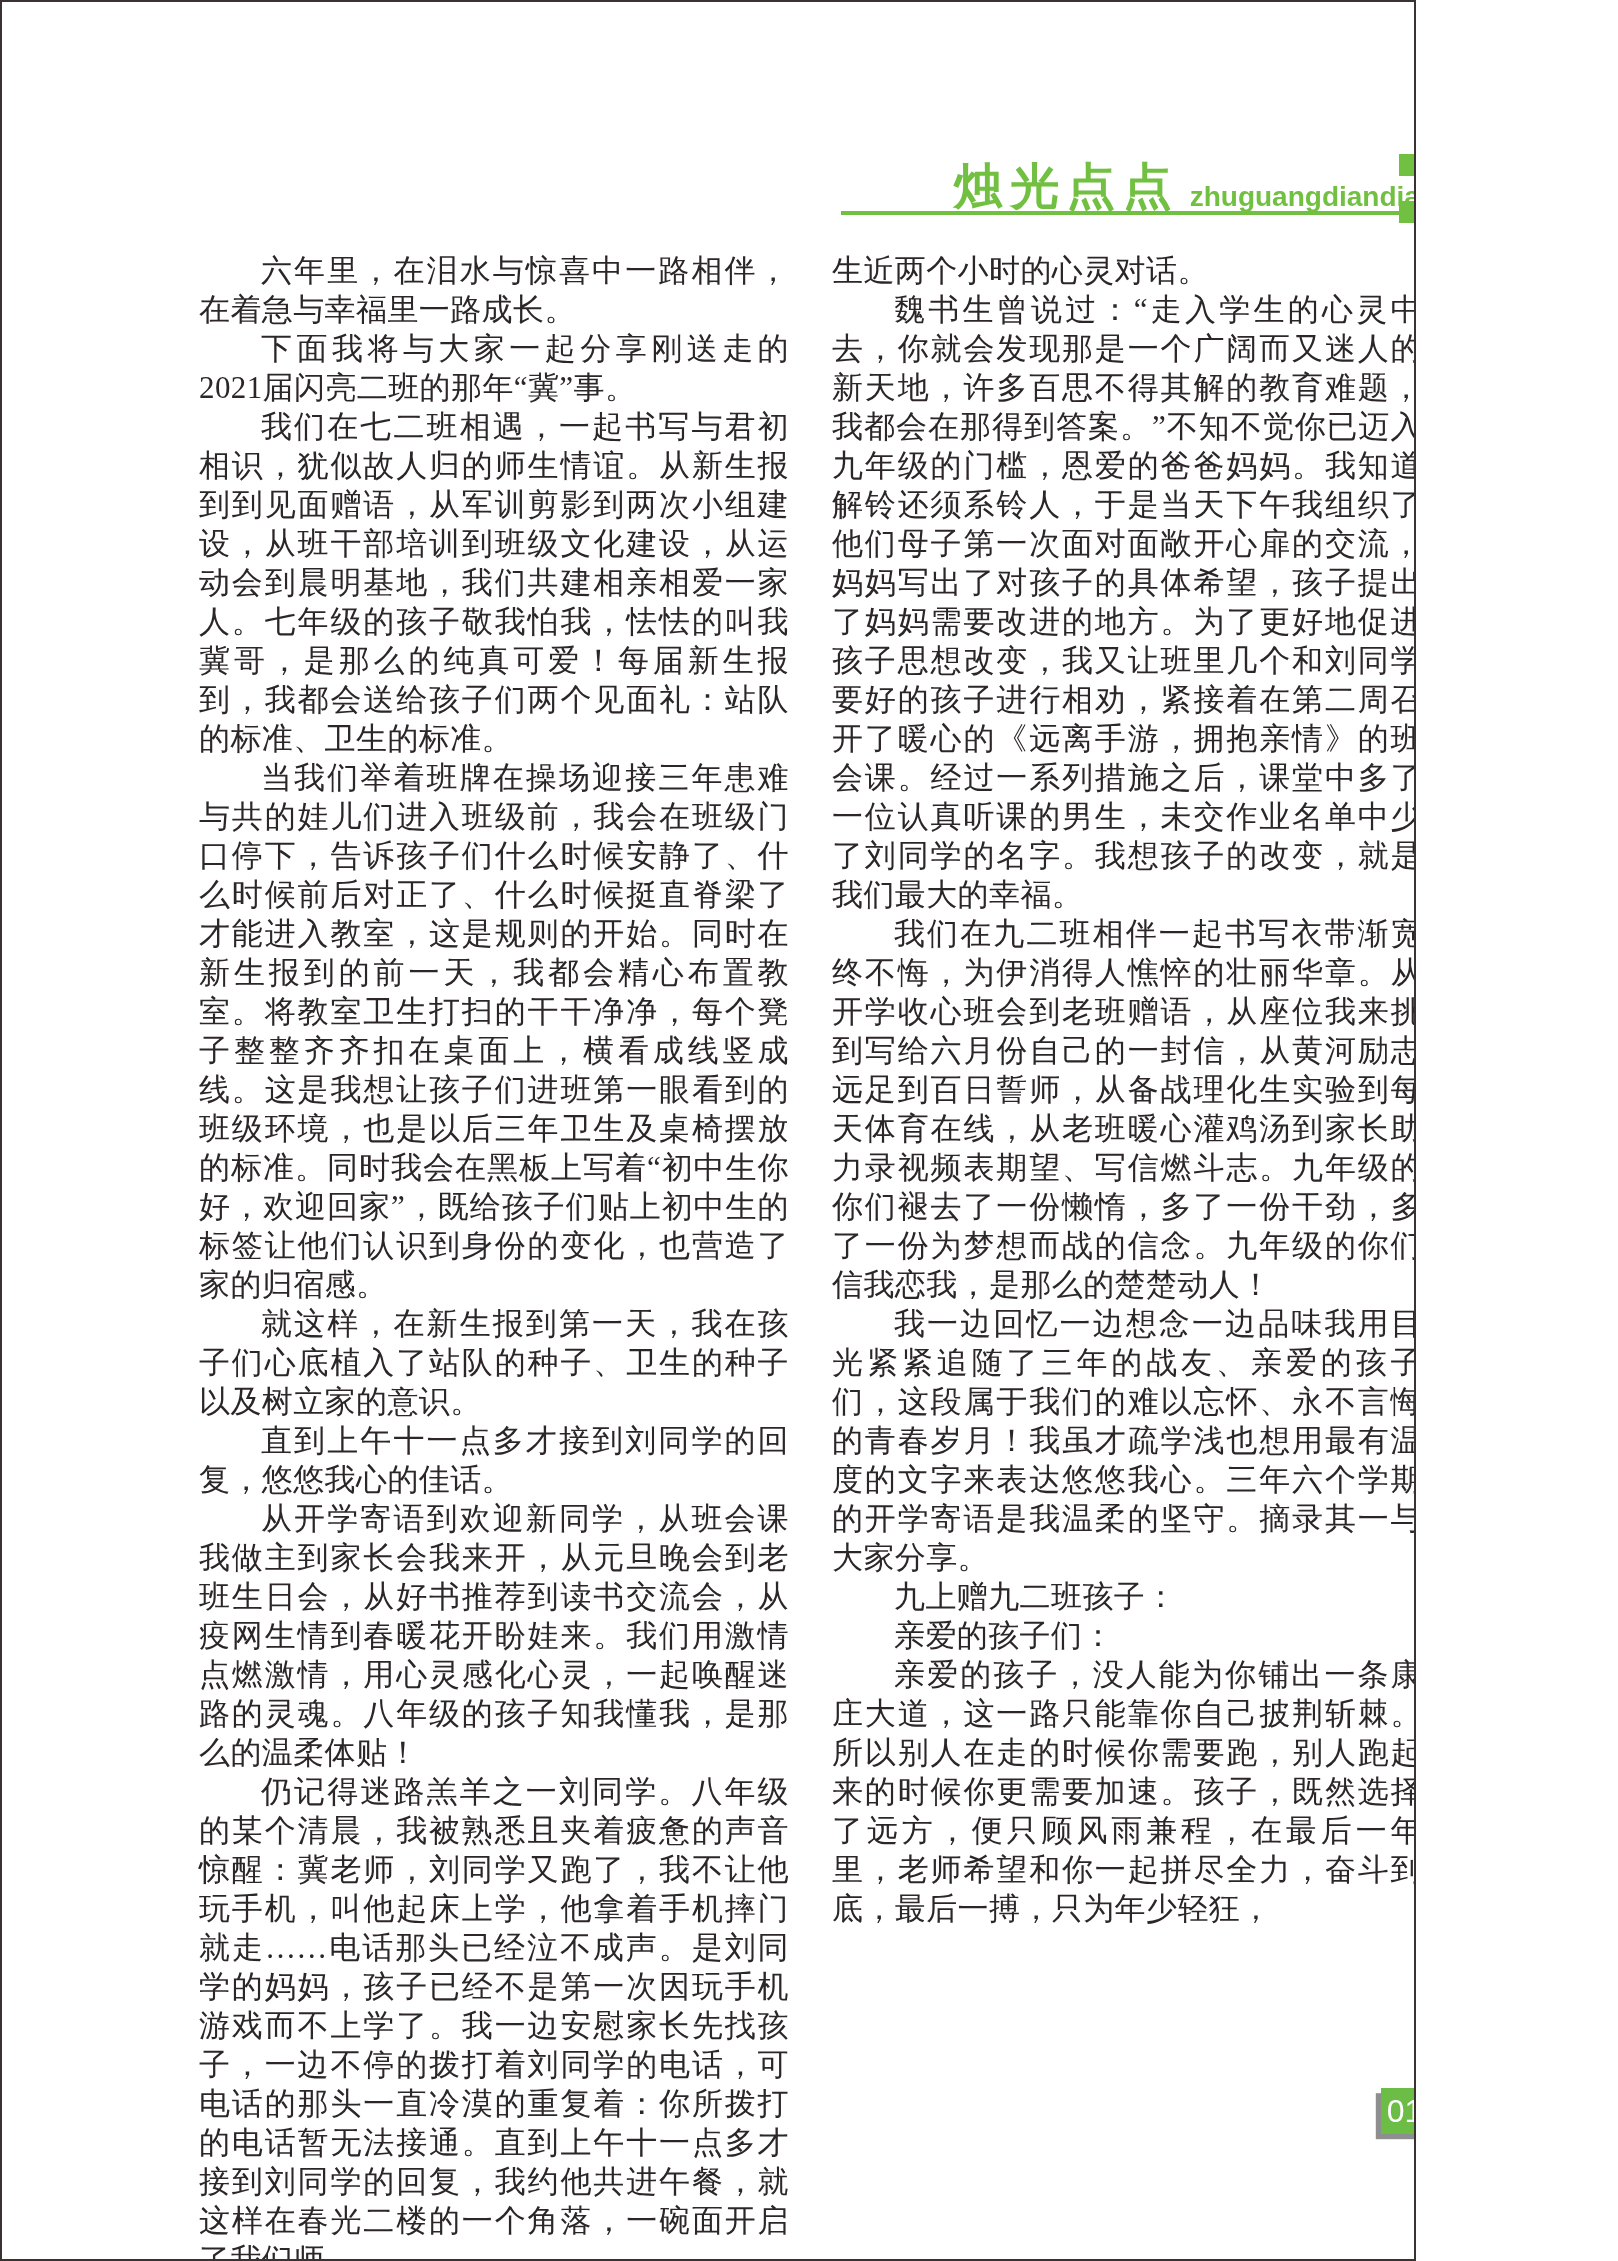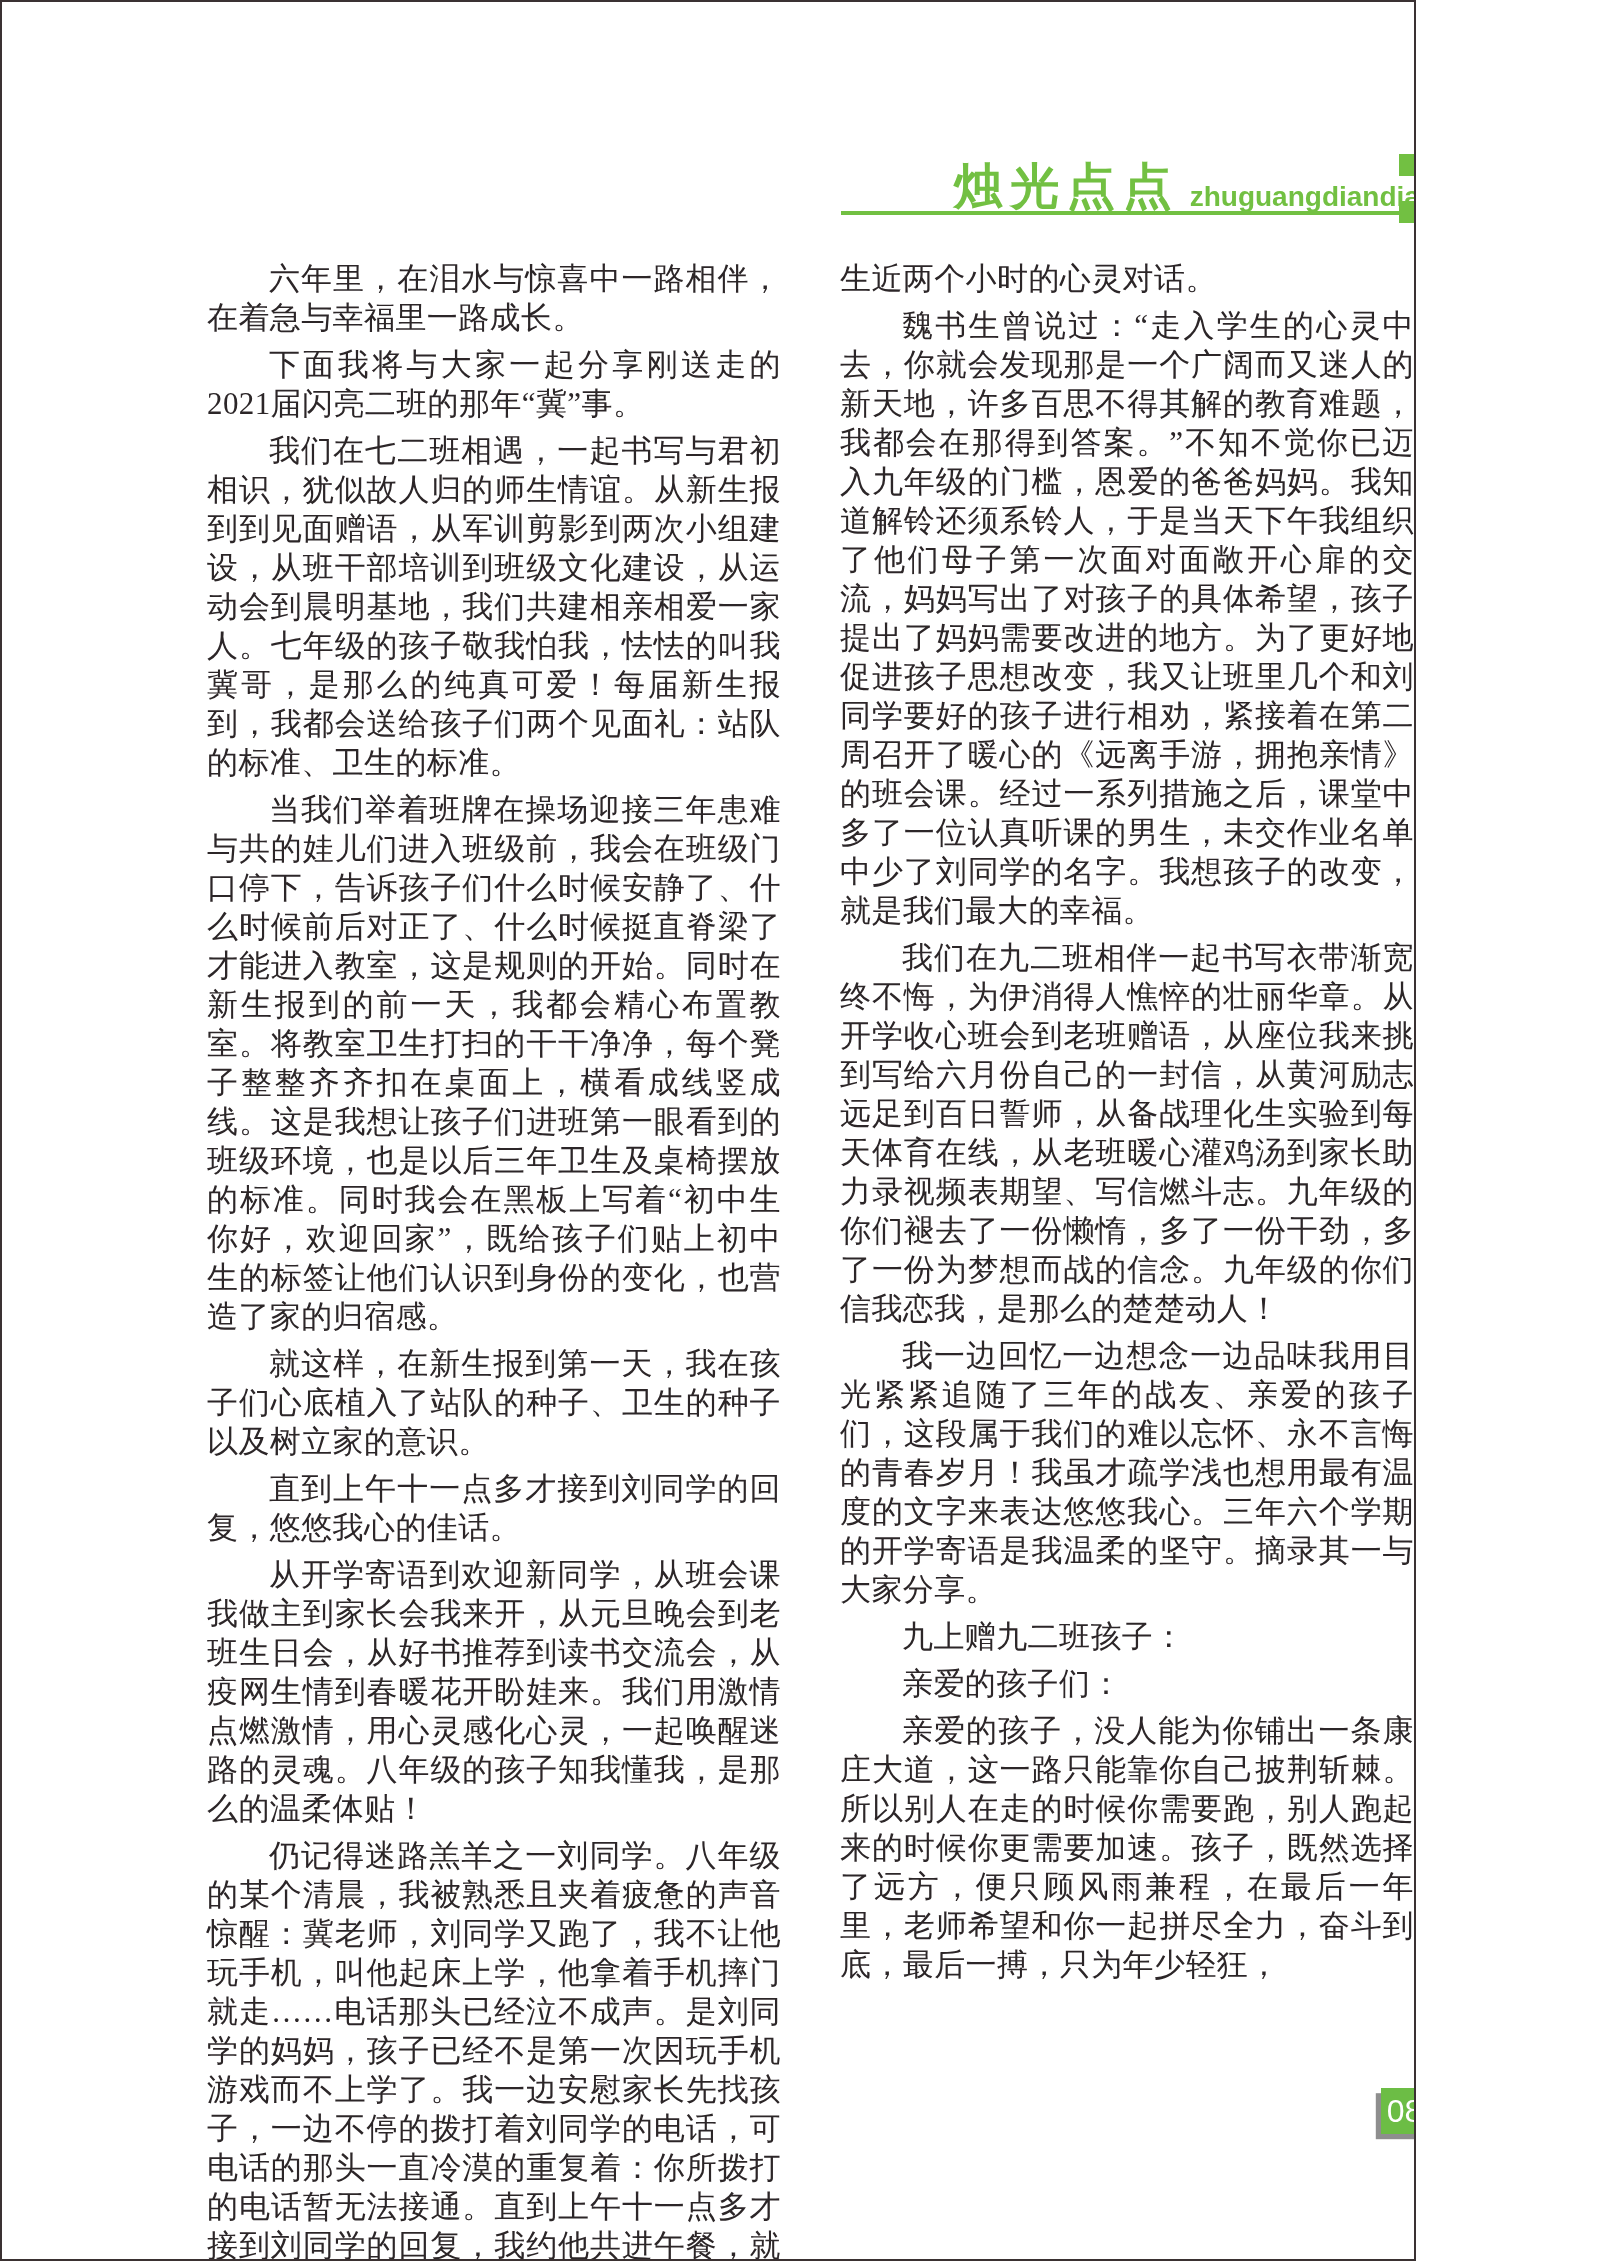--- a/index.html
+++ b/index.html
@@ -81,21 +81,21 @@
     top:249px;
     width:590px;
     font-size:31px;
     line-height:39px;
     text-align:justify;
     letter-spacing:0.4px;
   }
   .column-left{left:197px;}
   .column-right{left:830px;}
   .para{
-    margin:8px;
+    margin:0;
     text-indent:2em;
   }
   .para.no-indent{text-indent:0;}
 
   
   .page-number{
     position:absolute;
     left:1379px;
     top:2086px;
     width:47px;
@@ -143,16 +143,16 @@
         <p class="para no-indent">生近两个小时的心灵对话。</p>
         <p class="para">魏书生曾说过：“走入学生的心灵中去，你就会发现那是一个广阔而又迷人的新天地，许多百思不得其解的教育难题，我都会在那得到答案。”不知不觉你已迈入九年级的门槛，恩爱的爸爸妈妈。我知道解铃还须系铃人，于是当天下午我组织了他们母子第一次面对面敞开心扉的交流，妈妈写出了对孩子的具体希望，孩子提出了妈妈需要改进的地方。为了更好地促进孩子思想改变，我又让班里几个和刘同学要好的孩子进行相劝，紧接着在第二周召开了暖心的《远离手游，拥抱亲情》的班会课。经过一系列措施之后，课堂中多了一位认真听课的男生，未交作业名单中少了刘同学的名字。我想孩子的改变，就是我们最大的幸福。</p>
         <p class="para">我们在九二班相伴一起书写衣带渐宽终不悔，为伊消得人憔悴的壮丽华章。从开学收心班会到老班赠语，从座位我来挑到写给六月份自己的一封信，从黄河励志远足到百日誓师，从备战理化生实验到每天体育在线，从老班暖心灌鸡汤到家长助力录视频表期望、写信燃斗志。九年级的你们褪去了一份懒惰，多了一份干劲，多了一份为梦想而战的信念。九年级的你们信我恋我，是那么的楚楚动人！</p>
         <p class="para">我一边回忆一边想念一边品味我用目光紧紧追随了三年的战友、亲爱的孩子们，这段属于我们的难以忘怀、永不言悔的青春岁月！我虽才疏学浅也想用最有温度的文字来表达悠悠我心。三年六个学期的开学寄语是我温柔的坚守。摘录其一与大家分享。</p>
         <p class="para">九上赠九二班孩子：</p>
         <p class="para">亲爱的孩子们：</p>
         <p class="para">亲爱的孩子，没人能为你铺出一条康庄大道，这一路只能靠你自己披荆斩棘。所以别人在走的时候你需要跑，别人跑起来的时候你更需要加速。孩子，既然选择了远方，便只顾风雨兼程，在最后一年里，老师希望和你一起拼尽全力，奋斗到底，最后一搏，只为年少轻狂，</p>
       </div>
   </main>
 
-  <div class="page-number">08</div>
+  <div class="page-number">01</div>
 
 </div>
 
 
 </body></html>

